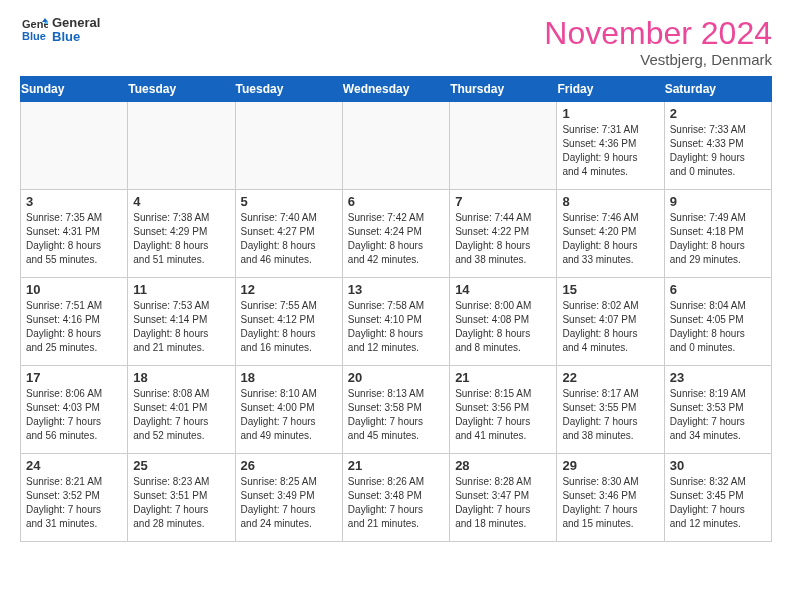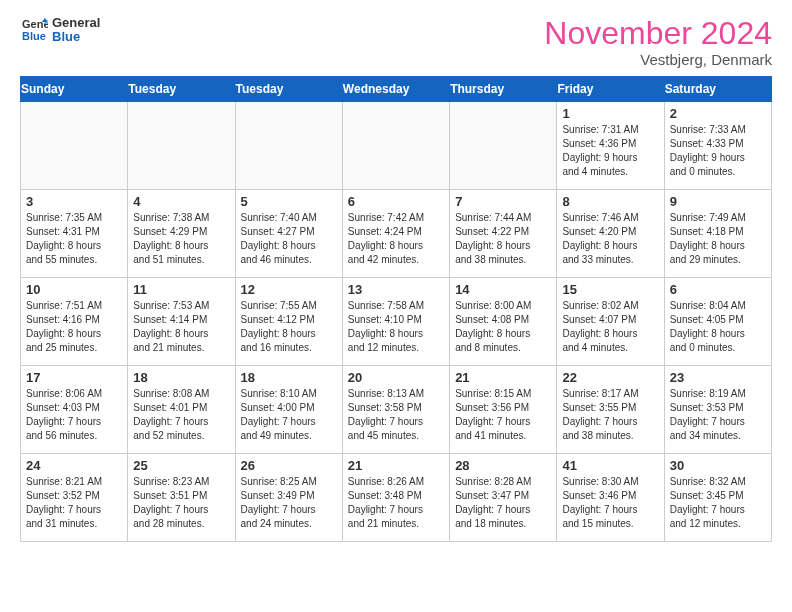--- a/index.html
+++ b/index.html
@@ -239,21 +239,21 @@
           </td>
           <td>
             <span class="day-number">21</span>
             <div class="day-info">Sunrise: 8:26 AM<br>Sunset: 3:48 PM<br>Daylight: 7 hours<br>and 21 minutes.</div>
           </td>
           <td>
             <span class="day-number">28</span>
             <div class="day-info">Sunrise: 8:28 AM<br>Sunset: 3:47 PM<br>Daylight: 7 hours<br>and 18 minutes.</div>
           </td>
           <td>
-            <span class="day-number">41</span>
+            <span class="day-number">29</span>
             <div class="day-info">Sunrise: 8:30 AM<br>Sunset: 3:46 PM<br>Daylight: 7 hours<br>and 15 minutes.</div>
           </td>
           <td>
             <span class="day-number">30</span>
             <div class="day-info">Sunrise: 8:32 AM<br>Sunset: 3:45 PM<br>Daylight: 7 hours<br>and 12 minutes.</div>
           </td>
         </tr>
       </tbody>
   </table>
 </div>

